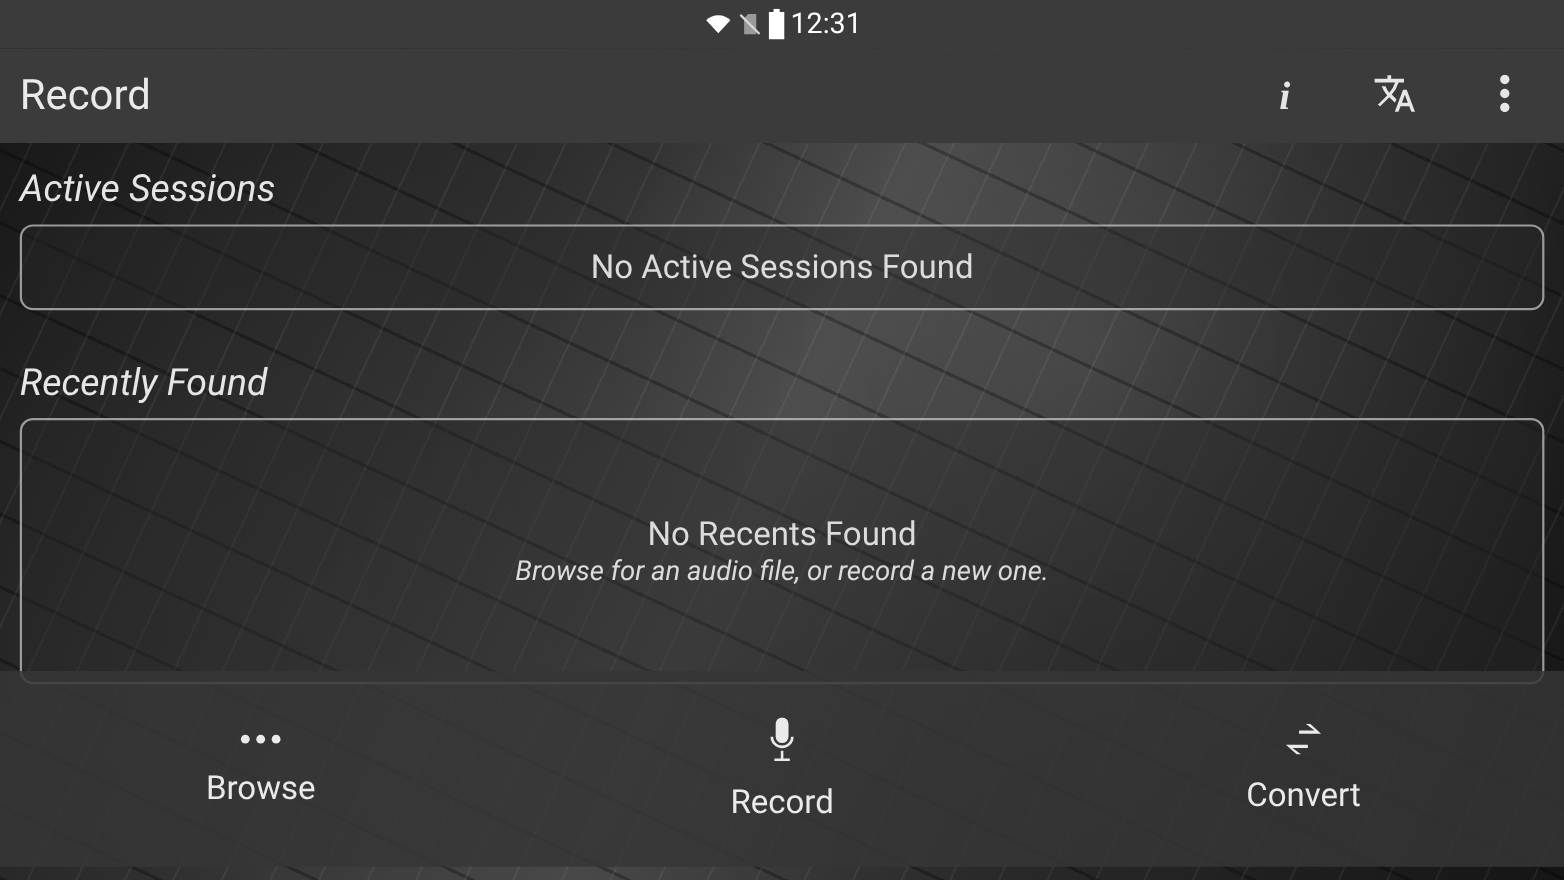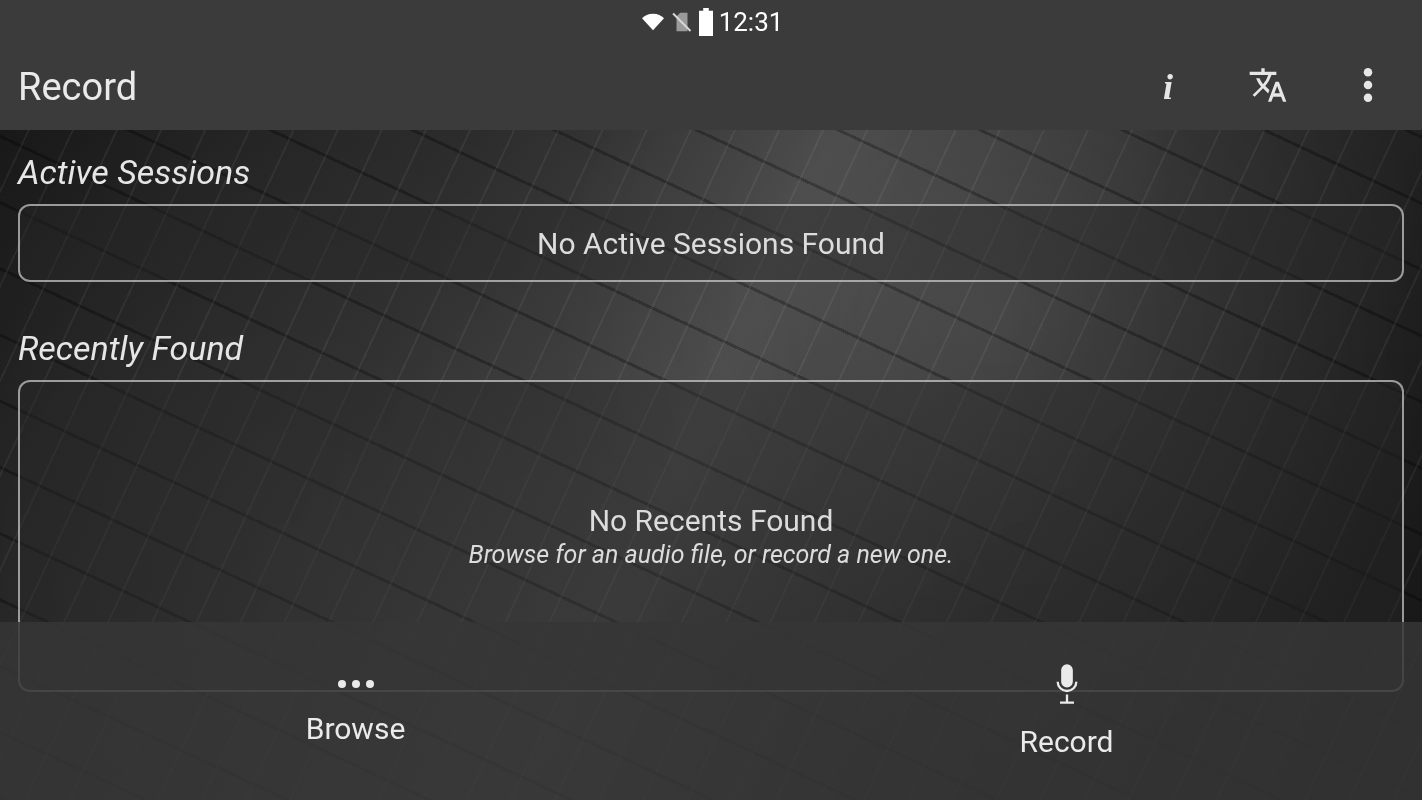--- a/index.html
+++ b/index.html
@@ -107,27 +107,27 @@
     border-radius: 12px;
     background: rgba(40,40,40,0.42);
     display: flex;
     flex-direction: column;
     align-items: center;
     justify-content: center;
     text-align: right;
     color: #dcdcdc;
   }
   .card-active { height: 78px; }
-  .card-recent { height: 312px; margin-top: 0; }
+  .card-recent { height: 242px; margin-top: 0; }
   .card .primary { font-size: 30px; }
   .card .secondary { font-size: 25px; margin-top: 2px; font-style: italic; }
   .spacer { height: 40px; }
   .bottom-nav {
     position: absolute;
-    left: 0; right: 0; bottom: 0;
+    left: 0; right: 0; bottom: 12px;
     height: 178px;
     background: rgba(54,54,54,0.85);
     display: flex;
     z-index: 10;
   }
   .nav-item {
     flex: 1;
     display: flex;
     flex-direction: column;
     align-items: center;
@@ -220,14 +220,22 @@
       <span class="label">Browse</span>
     </div>
     <div class="nav-item">
       <span>
         <svg width="28" height="40" viewBox="0 0 24 34">
             <path d="M12 0a5 5 0 0 0-5 5v10a5 5 0 0 0 10 0V5a5 5 0 0 0-5-5zM3 15a9 9 0 0 0 18 0h-2a7 7 0 0 1-14 0H3zM11 26h2v6h5v2H6v-2h5v-6z"></path>
           </svg>
       </span>
       <span class="label">Record</span>
     </div>
+    <div class="nav-item">
+      <span>
+        <svg width="44" height="28" viewBox="0 0 44 28">
+            <path d="M28 0l10 9H18V6h14l-8-6h4zM16 28L6 19h20v3H12l8 6h-4z"></path>
+          </svg>
+      </span>
+      <span class="label">Convert</span>
+    </div>
   </div>
 </div>
 
 </body></html>

